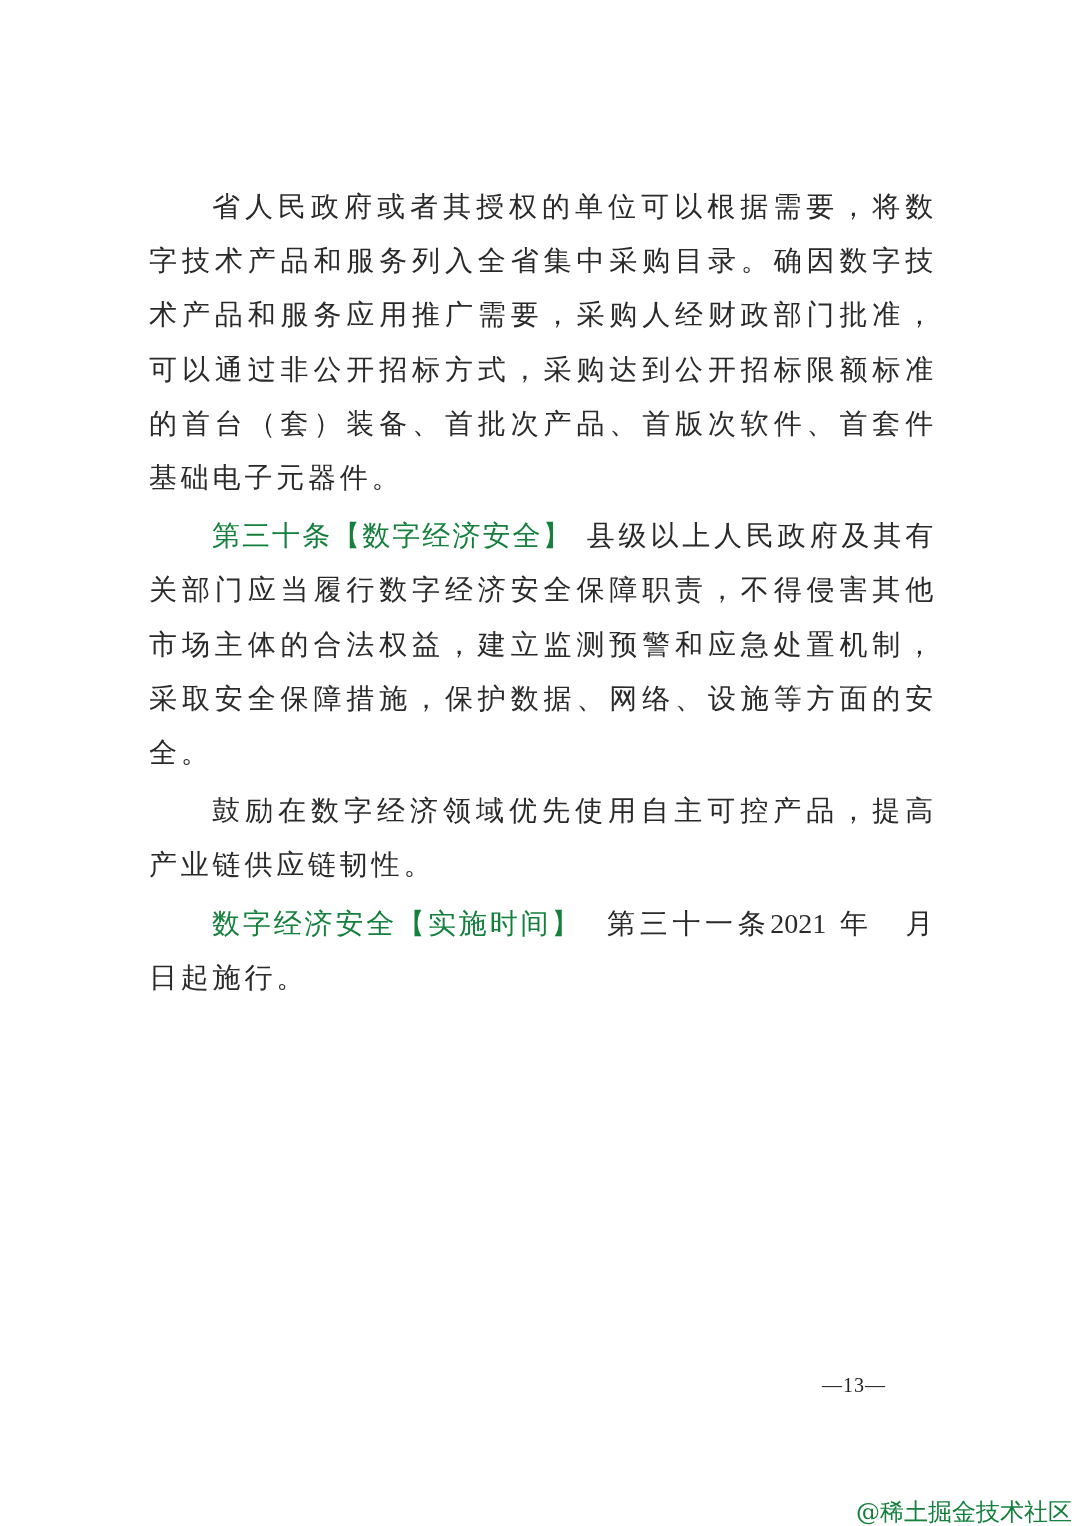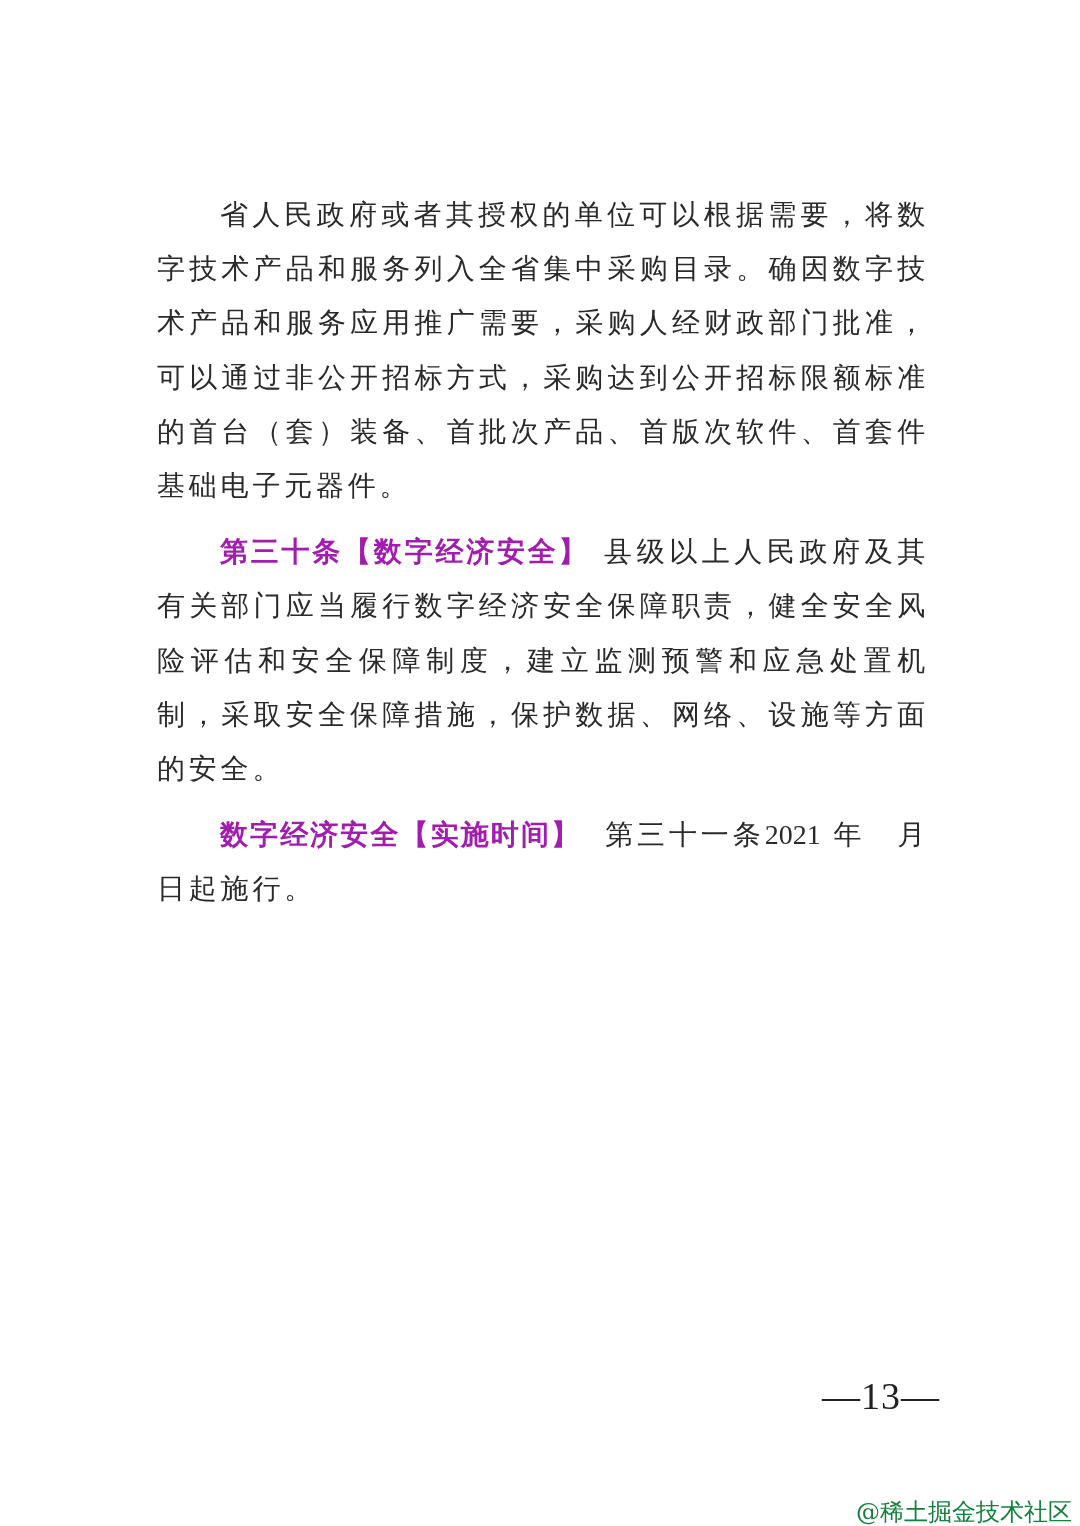--- a/index.html
+++ b/index.html
@@ -7,50 +7,53 @@
   .page { position: absolute; left: 145px; top: 176px; width: 796px; }
   .para {
     font-family: "DejaVu Serif", "Liberation Serif", serif;
     font-size: 28px;
     line-height: 54.2px;
     color: #2a2a2a;
     letter-spacing: 3.8px;
     text-indent: 63px;
     text-align: justify;
     text-align-last: left;
-    margin: 12px;
+    margin: 4px;
     word-break: break-all;
   }
   .para .art-title {
     font-family: "DejaVu Sans", "Liberation Sans", sans-serif;
-    font-weight: bold;
-    color: #a21caf;
+    font-weight: normal;
+    color: #15803d;
     letter-spacing: 2px;
   }
   .para .art-gap { display: inline-block; width: 14px; }
   .para .num { font-family: "Liberation Serif", serif; letter-spacing: 0; }
   .page-number {
     position: absolute; left: 822px; top: 1374px;
-    font-family: "Liberation Serif", serif; font-size: 38px; color: #222;
+    font-family: "Liberation Serif", serif; font-size: 20px; color: #222;
     letter-spacing: 1px;
   }
   .watermark {
     position: absolute; right: 8px; top: 1496px;
     font-family: "DejaVu Serif", "Liberation Serif", serif; font-size: 24px; color: #15803d;
   }
 </style>
 </head>
 <body>
 
 <div class="page">
   <p class="para">
     <span>省人民政府或者其授权的单位可以根据需要，将数字技术产品和服务列入全省集中采购目录。确因数字技术产品和服务应用推广需要，采购人经财政部门批准，可以通过非公开招标方式，采购达到公开招标限额标准的首台（套）装备、首批次产品、首版次软件、首套件基础电子元器件。</span>
   </p>
   <p class="para">
-    <span class="art-title">第三十条【数字经济安全】</span><span class="art-gap"></span><span>县级以上人民政府及其有关部门应当履行数字经济安全保障职责，健全安全风险评估和安全保障制度，建立监测预警和应急处置机制，采取安全保障措施，保护数据、网络、设施等方面的安全。</span>
+    <span class="art-title">第三十条【数字经济安全】</span><span class="art-gap"></span><span>县级以上人民政府及其有关部门应当履行数字经济安全保障职责，不得侵害其他市场主体的合法权益，建立监测预警和应急处置机制，采取安全保障措施，保护数据、网络、设施等方面的安全。</span>
+  </p>
+  <p class="para">
+    <span>鼓励在数字经济领域优先使用自主可控产品，提高产业链供应链韧性。</span>
   </p>
   <p class="para">
     <span class="art-title">数字经济安全【实施时间】</span><span class="art-gap" style="width:24px"></span><span>第三十一条</span><span class="num">2021</span> <span>年　月　日起施行。</span>
   </p>
 </div>
 
 <div class="page-number">—13—</div>
 <div class="watermark">@稀土掘金技术社区</div>
 
 </body></html>

